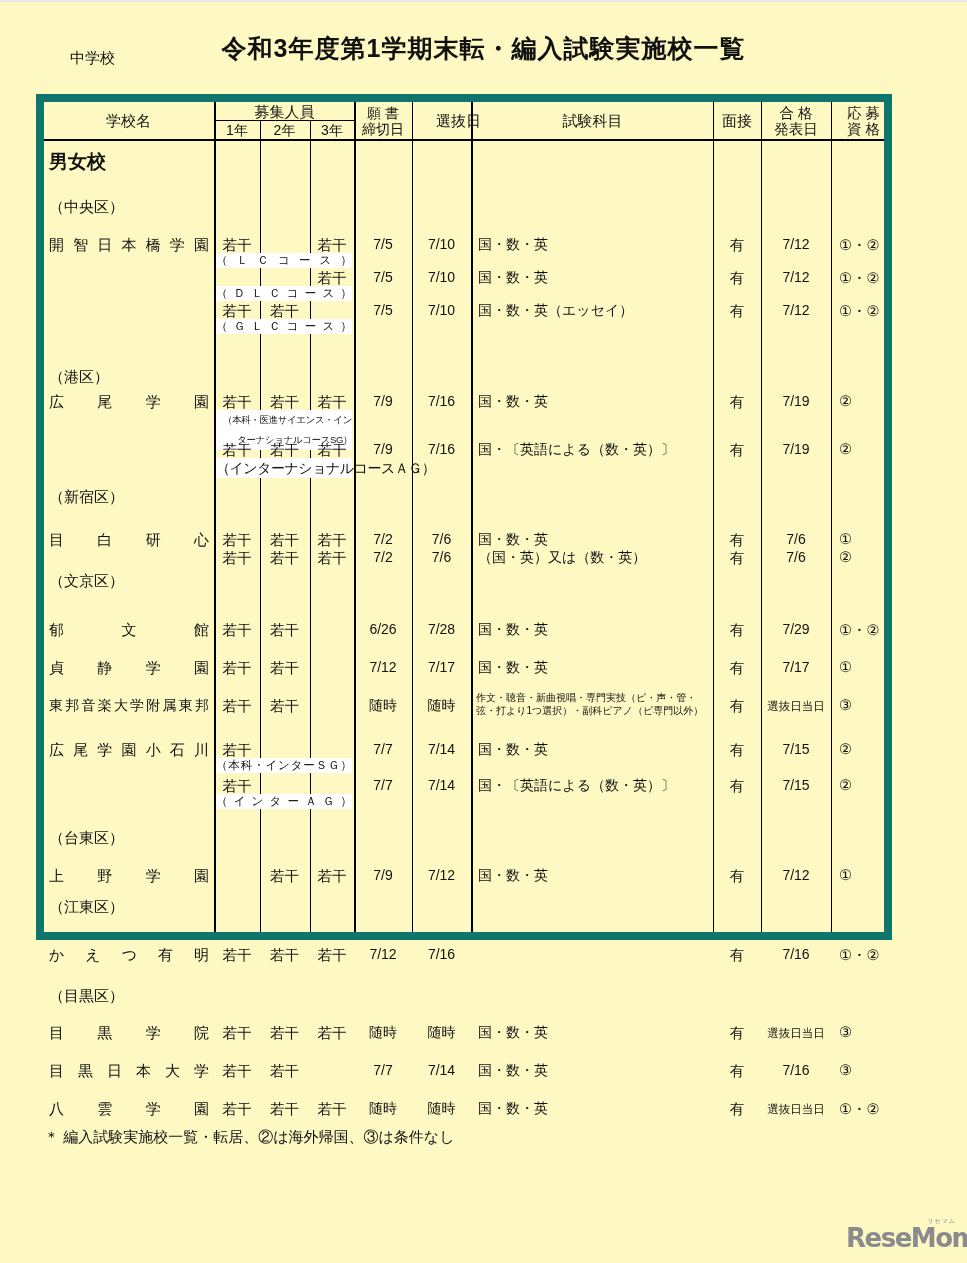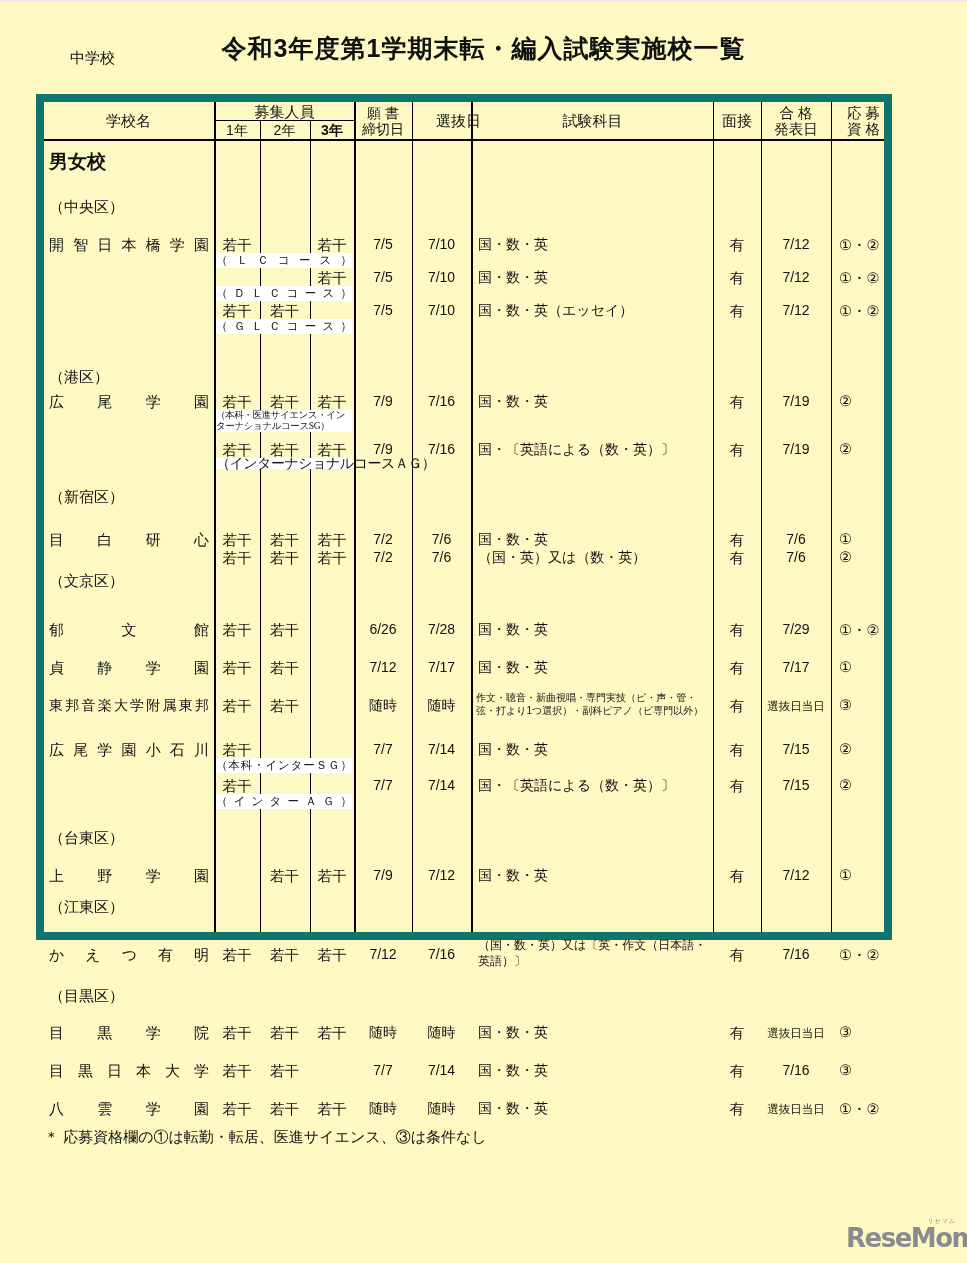--- a/index.html
+++ b/index.html
@@ -25,21 +25,21 @@
   .vline.sub { top:19px; }
   .hsep { position:absolute; height:1px; background:#000; z-index:1; }
   .head-bottom { position:absolute; left:0; right:0; top:37px; height:2px; background:#000; z-index:1; }
   
   .h { position:absolute; text-align:center; font-size:15px; z-index:2; white-space:nowrap; }
   .h2l { line-height:16px; }
   .h-school   { left:0;   width:169px; top:10px; }
   .h-recruit  { left:171px; width:139px; top:1px; }
   .h-y1 { left:171px; width:44px; top:20px; font-size:14px; }
   .h-y2 { left:216px; width:49px; top:20px; font-size:14px; }
-  .h-y3 { left:266px; width:44px; top:20px; font-size:14px;font-weight:bold; }
+  .h-y3 { left:266px; width:44px; top:20px; font-size:14px; }
   .h-deadline { left:311px; width:56px; top:3px;  font-size:14px; }
   .h-sel      { left:368px; width:59px; top:10px;padding-left:24px; }
   .h-subj     { left:428px; width:241px; top:10px; }
   .h-intv     { left:669px; width:48px; top:10px; }
   .h-result   { left:717px; width:70px; top:3px; font-size:14.5px; }
   .h-elig     { left:787px; width:65px; top:3px; font-size:14.5px; }
   
   .tbody { position:absolute; left:0; top:39px; right:0; bottom:0; }
   .sect { position:absolute; left:5px; font-size:19px; font-weight:bold; z-index:2; white-space:nowrap; }
   .dist { position:absolute; left:5px; font-size:15px; z-index:2; white-space:nowrap; }
@@ -49,22 +49,22 @@
   .name.sm10 { font-size:14px; }
   .jx { display:flex; justify-content:space-between; }
   .y1 { left:171px; width:44px; text-align:center; }
   .y2 { left:216px; width:49px; text-align:center; }
   .y3 { left:266px; width:44px; text-align:center; }
   .note {
     top:17px; left:172px; width:136px; background:#fff; z-index:3;
     font-size:11.5px; text-align:center;
   }
   .note.nplain {
-    white-space:normal; text-align:left; font-size:9.5px;
-    letter-spacing:-0.4px; line-height:11px;font-family:Liberation Serif, serif;
+    white-space:normal; text-align:right; font-size:9.5px;
+    letter-spacing:-0.4px; line-height:20px;
   }
   .note.one { white-space:nowrap; font-size:14px; letter-spacing:-0.5px; }
   .deadline { left:311px; width:56px; text-align:center; font-size:14px; }
   .sel      { left:368px; width:59px; text-align:center; font-size:14px; }
   .subj     { left:434px; width:238px; font-size:14px; white-space:normal; line-height:16px; }
   .subj.small { font-size:10px; line-height:13px; top:-6px; left:432px; width:240px; }
   .subj.med   { font-size:12px; line-height:16px; top:-9px; }
   .intv   { left:669px; width:48px; text-align:center; }
   .result { left:717px; width:70px; text-align:center; font-size:14px; }
   .result.sm { font-size:11.5px; padding-top:2px; }
@@ -392,21 +392,20 @@
             <span>え</span>
             <span>つ</span>
             <span>有</span>
             <span>明</span>
           </div>
         <div class="c y1">若干</div>
         <div class="c y2">若干</div>
         <div class="c y3">若干</div>
         <div class="c deadline">7/12</div>
         <div class="c sel">7/16</div>
-        <div class="c subj med">（国・数・英）又は〔英・作文（日本語・英語）〕</div>
         <div class="c intv">有</div>
         <div class="c result">7/16</div>
         <div class="c elig">①・②</div>
       </div>
 
       <div class="row" style="top:883px">
         <div class="c name jx">
             <span>目</span>
             <span>黒</span>
             <span>学</span>
@@ -456,20 +455,20 @@
         <div class="c sel">随時</div>
         <div class="c subj">国・数・英</div>
         <div class="c intv">有</div>
         <div class="c result sm">選抜日当日</div>
         <div class="c elig">①・②</div>
       </div>
 
     </div>
   </div>
 
-  <div class="footnote">＊ 応募資格欄の①は転勤・転居、医進サイエンス、③は条件なし</div>
+  <div class="footnote">＊ 編入試験実施校一覧・転居、②は海外帰国、③は条件なし</div>
 
   <div class="logo">
     <span class="logo-ruby">リセマム</span>
     <span class="logo-main">ReseMom.</span>
   </div>
 
 </div>
 
 </body></html>

